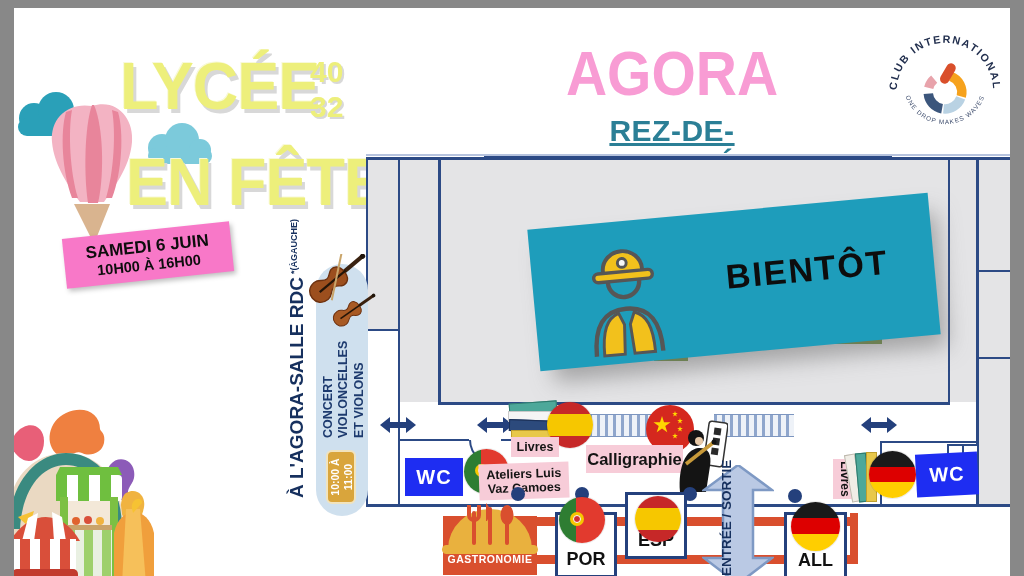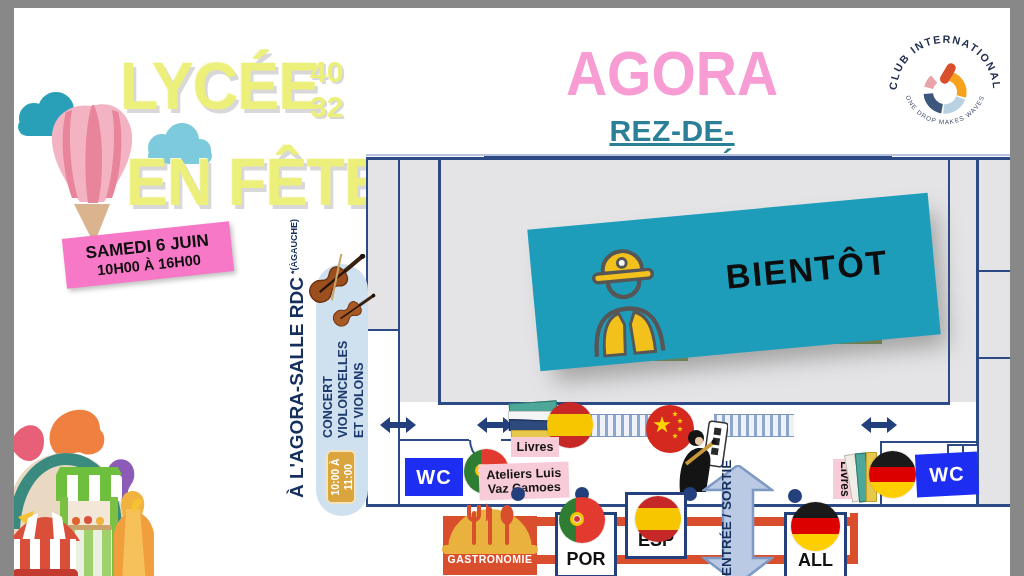--- a/index.html
+++ b/index.html
@@ -238,20 +238,21 @@
   <svg class="abs" style="left:632px;top:397px;width:48px;height:48px" viewBox="0 0 48 48">
     <circle cx="24" cy="24" r="24" fill="#d5281e"></circle>
     <path d="M0,-1 L0.225,-0.31 L0.951,-0.31 L0.363,0.118 L0.588,0.809 L0,0.382 L-0.588,0.809 L-0.363,0.118 L-0.951,-0.31 L-0.225,-0.31 Z" transform="translate(16,20) scale(9)" fill="#ffd700"></path>
     <g fill="#ffd700">
       <path d="M0,-1 L0.225,-0.31 L0.951,-0.31 L0.363,0.118 L0.588,0.809 L0,0.382 L-0.588,0.809 L-0.363,0.118 L-0.951,-0.31 L-0.225,-0.31 Z" transform="translate(29,9) scale(3)"></path>
       <path d="M0,-1 L0.225,-0.31 L0.951,-0.31 L0.363,0.118 L0.588,0.809 L0,0.382 L-0.588,0.809 L-0.363,0.118 L-0.951,-0.31 L-0.225,-0.31 Z" transform="translate(34,16) scale(3)"></path>
       <path d="M0,-1 L0.225,-0.31 L0.951,-0.31 L0.363,0.118 L0.588,0.809 L0,0.382 L-0.588,0.809 L-0.363,0.118 L-0.951,-0.31 L-0.225,-0.31 Z" transform="translate(34,24) scale(3)"></path>
       <path d="M0,-1 L0.225,-0.31 L0.951,-0.31 L0.363,0.118 L0.588,0.809 L0,0.382 L-0.588,0.809 L-0.363,0.118 L-0.951,-0.31 L-0.225,-0.31 Z" transform="translate(29,31) scale(3)"></path>
     </g>
   </svg>
+  <div class="pinklabel" style="left:572px;top:437px;width: 97px;height:28px;font-size:16.5px;font-weight:bold;">Calligraphie</div>
   <svg class="abs" style="left:656px;top:412px;width:58px;height:74px" viewBox="0 0 58 74">
     <g transform="rotate(8 46 26)">
       <rect x="36" y="2" width="19" height="44" rx="3" fill="#fff" stroke="#333" stroke-width="1.5"></rect>
       <rect x="42" y="8" width="7" height="7" fill="#2a2a2a"></rect>
       <rect x="42" y="18" width="7" height="7" fill="#2a2a2a"></rect>
       <rect x="42" y="28" width="7" height="7" fill="#2a2a2a"></rect>
     </g>
     <circle cx="26" cy="18" r="8" fill="#141414"></circle>
     <circle cx="29" cy="21" r="4" fill="#e8c9a8"></circle>
     <path d="M10,72 C8,46 16,30 28,28 C38,27 42,34 40,46 L36,72 Z" fill="#141414"></path>

